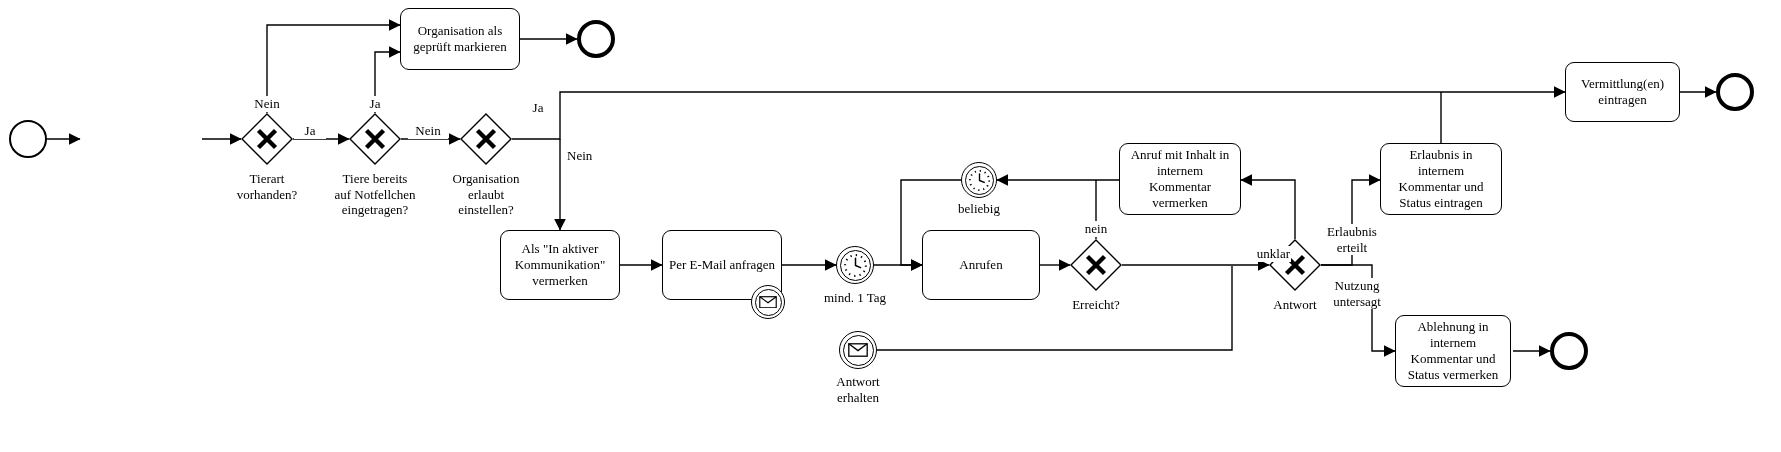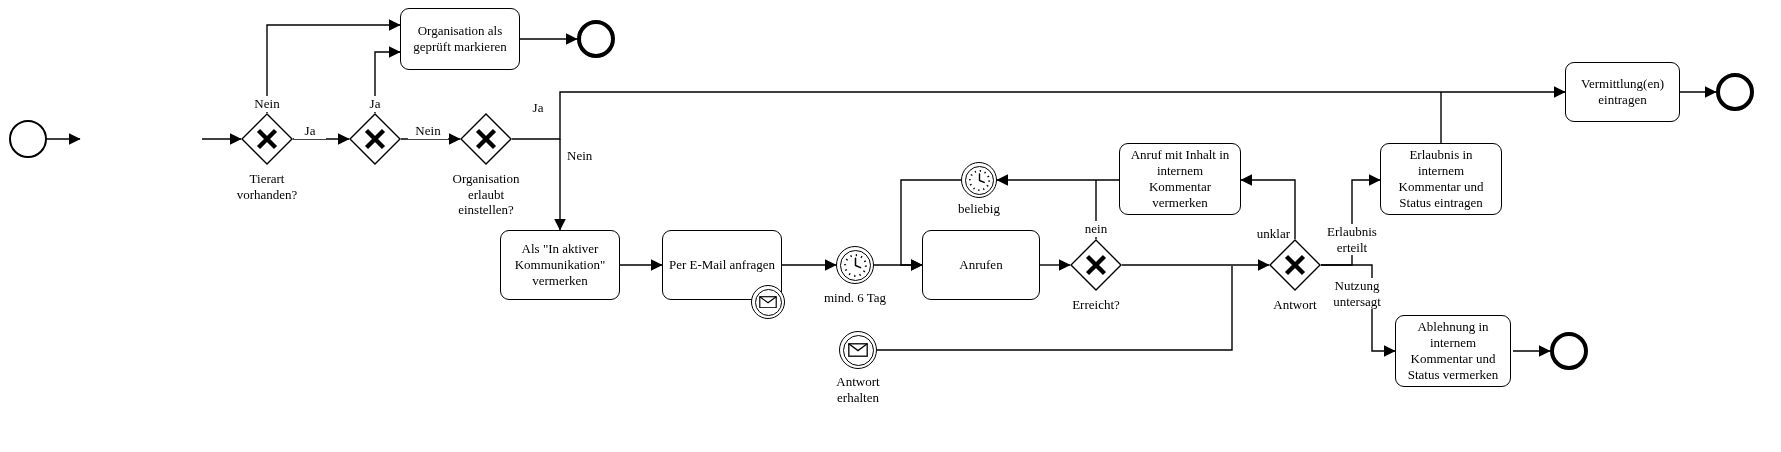--- a/index.html
+++ b/index.html
@@ -24,21 +24,21 @@
   .evt.inter { border:1.5px solid #000; }
   .evt .inner {
     border:1.2px solid #000; border-radius:50%;
     display:flex; align-items:center; justify-content:center; background:#fff;
   }
   .lbl {
     position:absolute; font-size:13px; line-height:1.2; text-align:center;
     white-space:pre-line; background:#fff; z-index:4; padding:0 1px;
   }
   .lbl.left { text-align:left; }
-  .lbl.right { text-align:right; }
+  .lbl.right { text-align:right;margin-top:20px; }
 </style>
 </head>
 <body>
 
 <div id="canvas">
 
   <svg id="wires" xmlns="http://www.w3.org/2000/svg">
     <defs>
       <marker id="arr" viewBox="0 0 10 10" refX="9.5" refY="5" markerWidth="8.5" markerHeight="8.5" orient="auto-start-reverse">
         <path d="M0,0 L10,5 L0,10 z" fill="#000"></path>
@@ -162,27 +162,30 @@
   </div>
   <div class="gw" style="left:1269px;top:239px">
     <svg width="52" height="52" viewBox="0 0 52 52">
         <polygon points="26,1 51,26 26,51 1,26" fill="#fff" stroke="#000" stroke-width="1.4"></polygon>
         <path d="M17.5,17.5 L34.5,34.5 M34.5,17.5 L17.5,34.5" stroke="#000" stroke-width="4.4" fill="none"></path>
       </svg>
   </div>
 
   <div class="lbl" style="left:222px;top:171px;width:90px">Tierart
 vorhanden?</div>
+  <div class="lbl" style="left:325px;top:171px;width:100px">Tiere bereits
+auf Notfellchen
+eingetragen?</div>
   <div class="lbl" style="left:436px;top:171px;width:100px">Organisation
 erlaubt
 einstellen?</div>
   <div class="lbl" style="left:1056px;top:297px;width:80px">Erreicht?</div>
   <div class="lbl" style="left:1255px;top:297px;width:80px">Antwort</div>
 
-  <div class="lbl" style="left:815px;top:290px;width:80px">mind. 6 Tag</div>
+  <div class="lbl" style="left:815px;top:290px;width:80px">mind. 1 Tag</div>
   <div class="lbl" style="left:939px;top:201px;width:80px">beliebig</div>
   <div class="lbl" style="left:818px;top:374px;width:80px">Antwort
 erhalten</div>
 
   <div class="lbl" style="left:247px;top:96px;width:40px">Nein</div>
   <div class="lbl" style="left:294px;top:123px;width:32px">Ja</div>
   <div class="lbl" style="left:355px;top:96px;width:40px">Ja</div>
   <div class="lbl" style="left:408px;top:123px;width:40px">Nein</div>
   <div class="lbl" style="left:521px;top:100px;width:34px">Ja</div>
   <div class="lbl left" style="left:566px;top:148px;width:40px">Nein</div>

